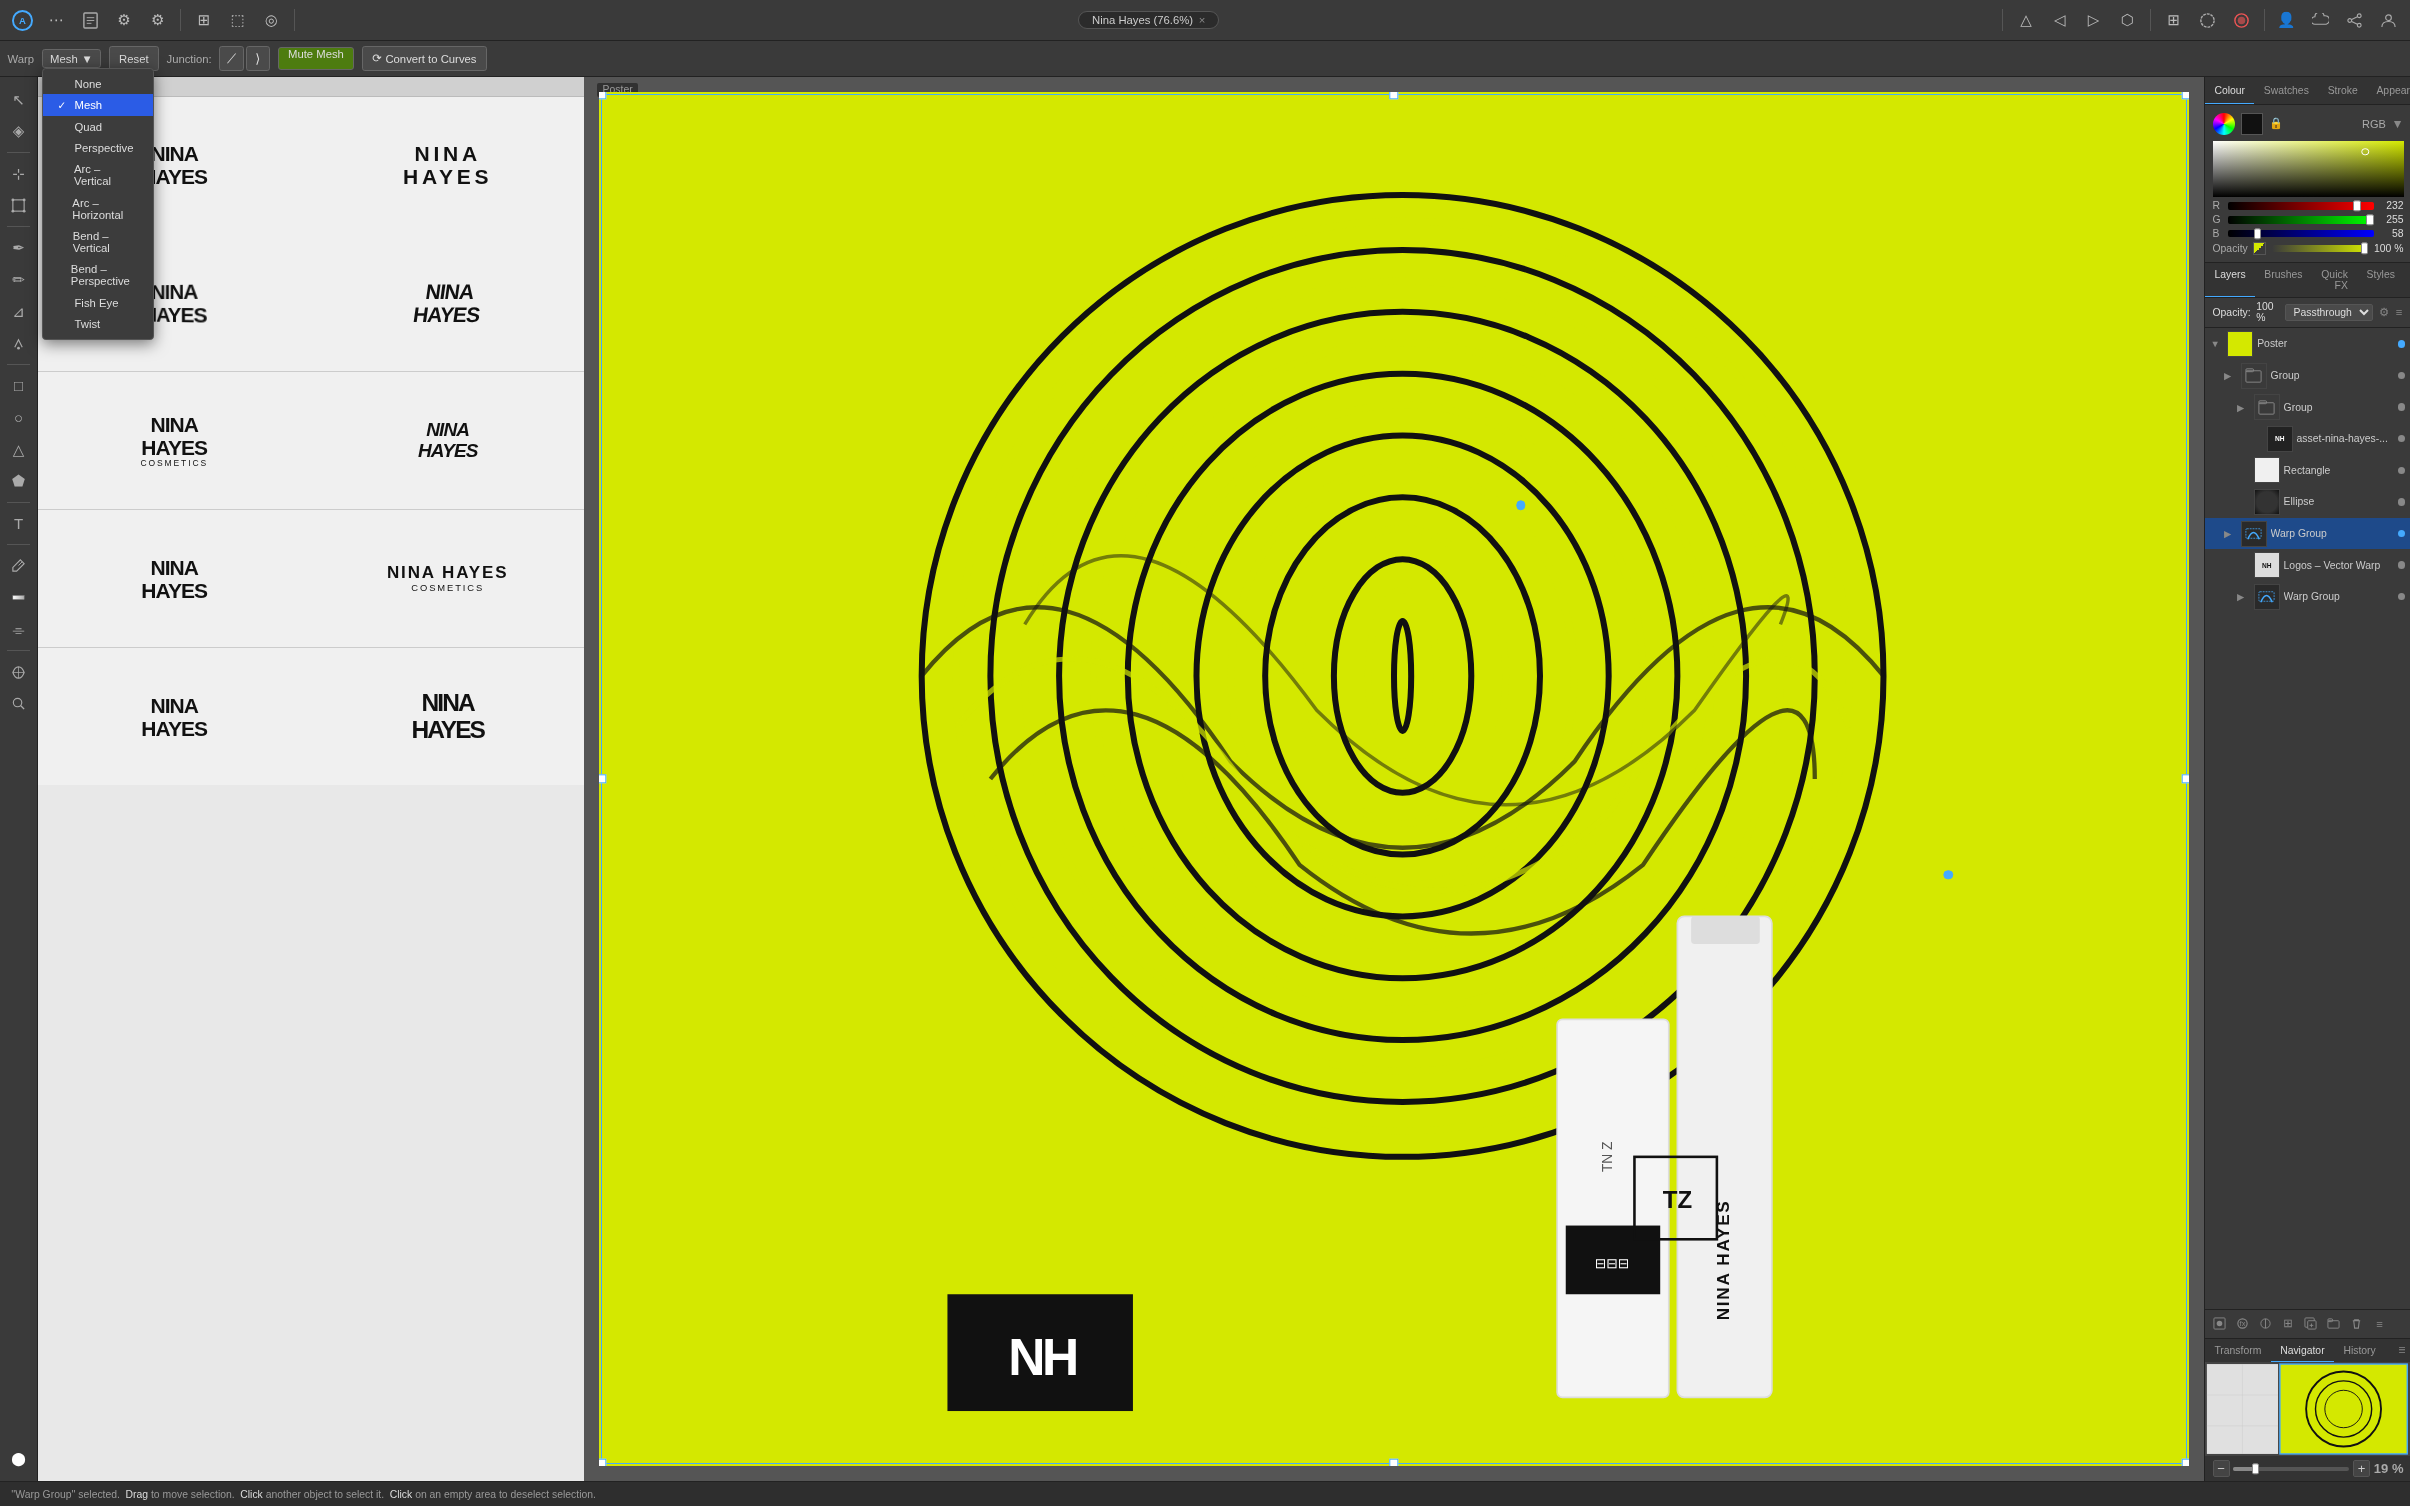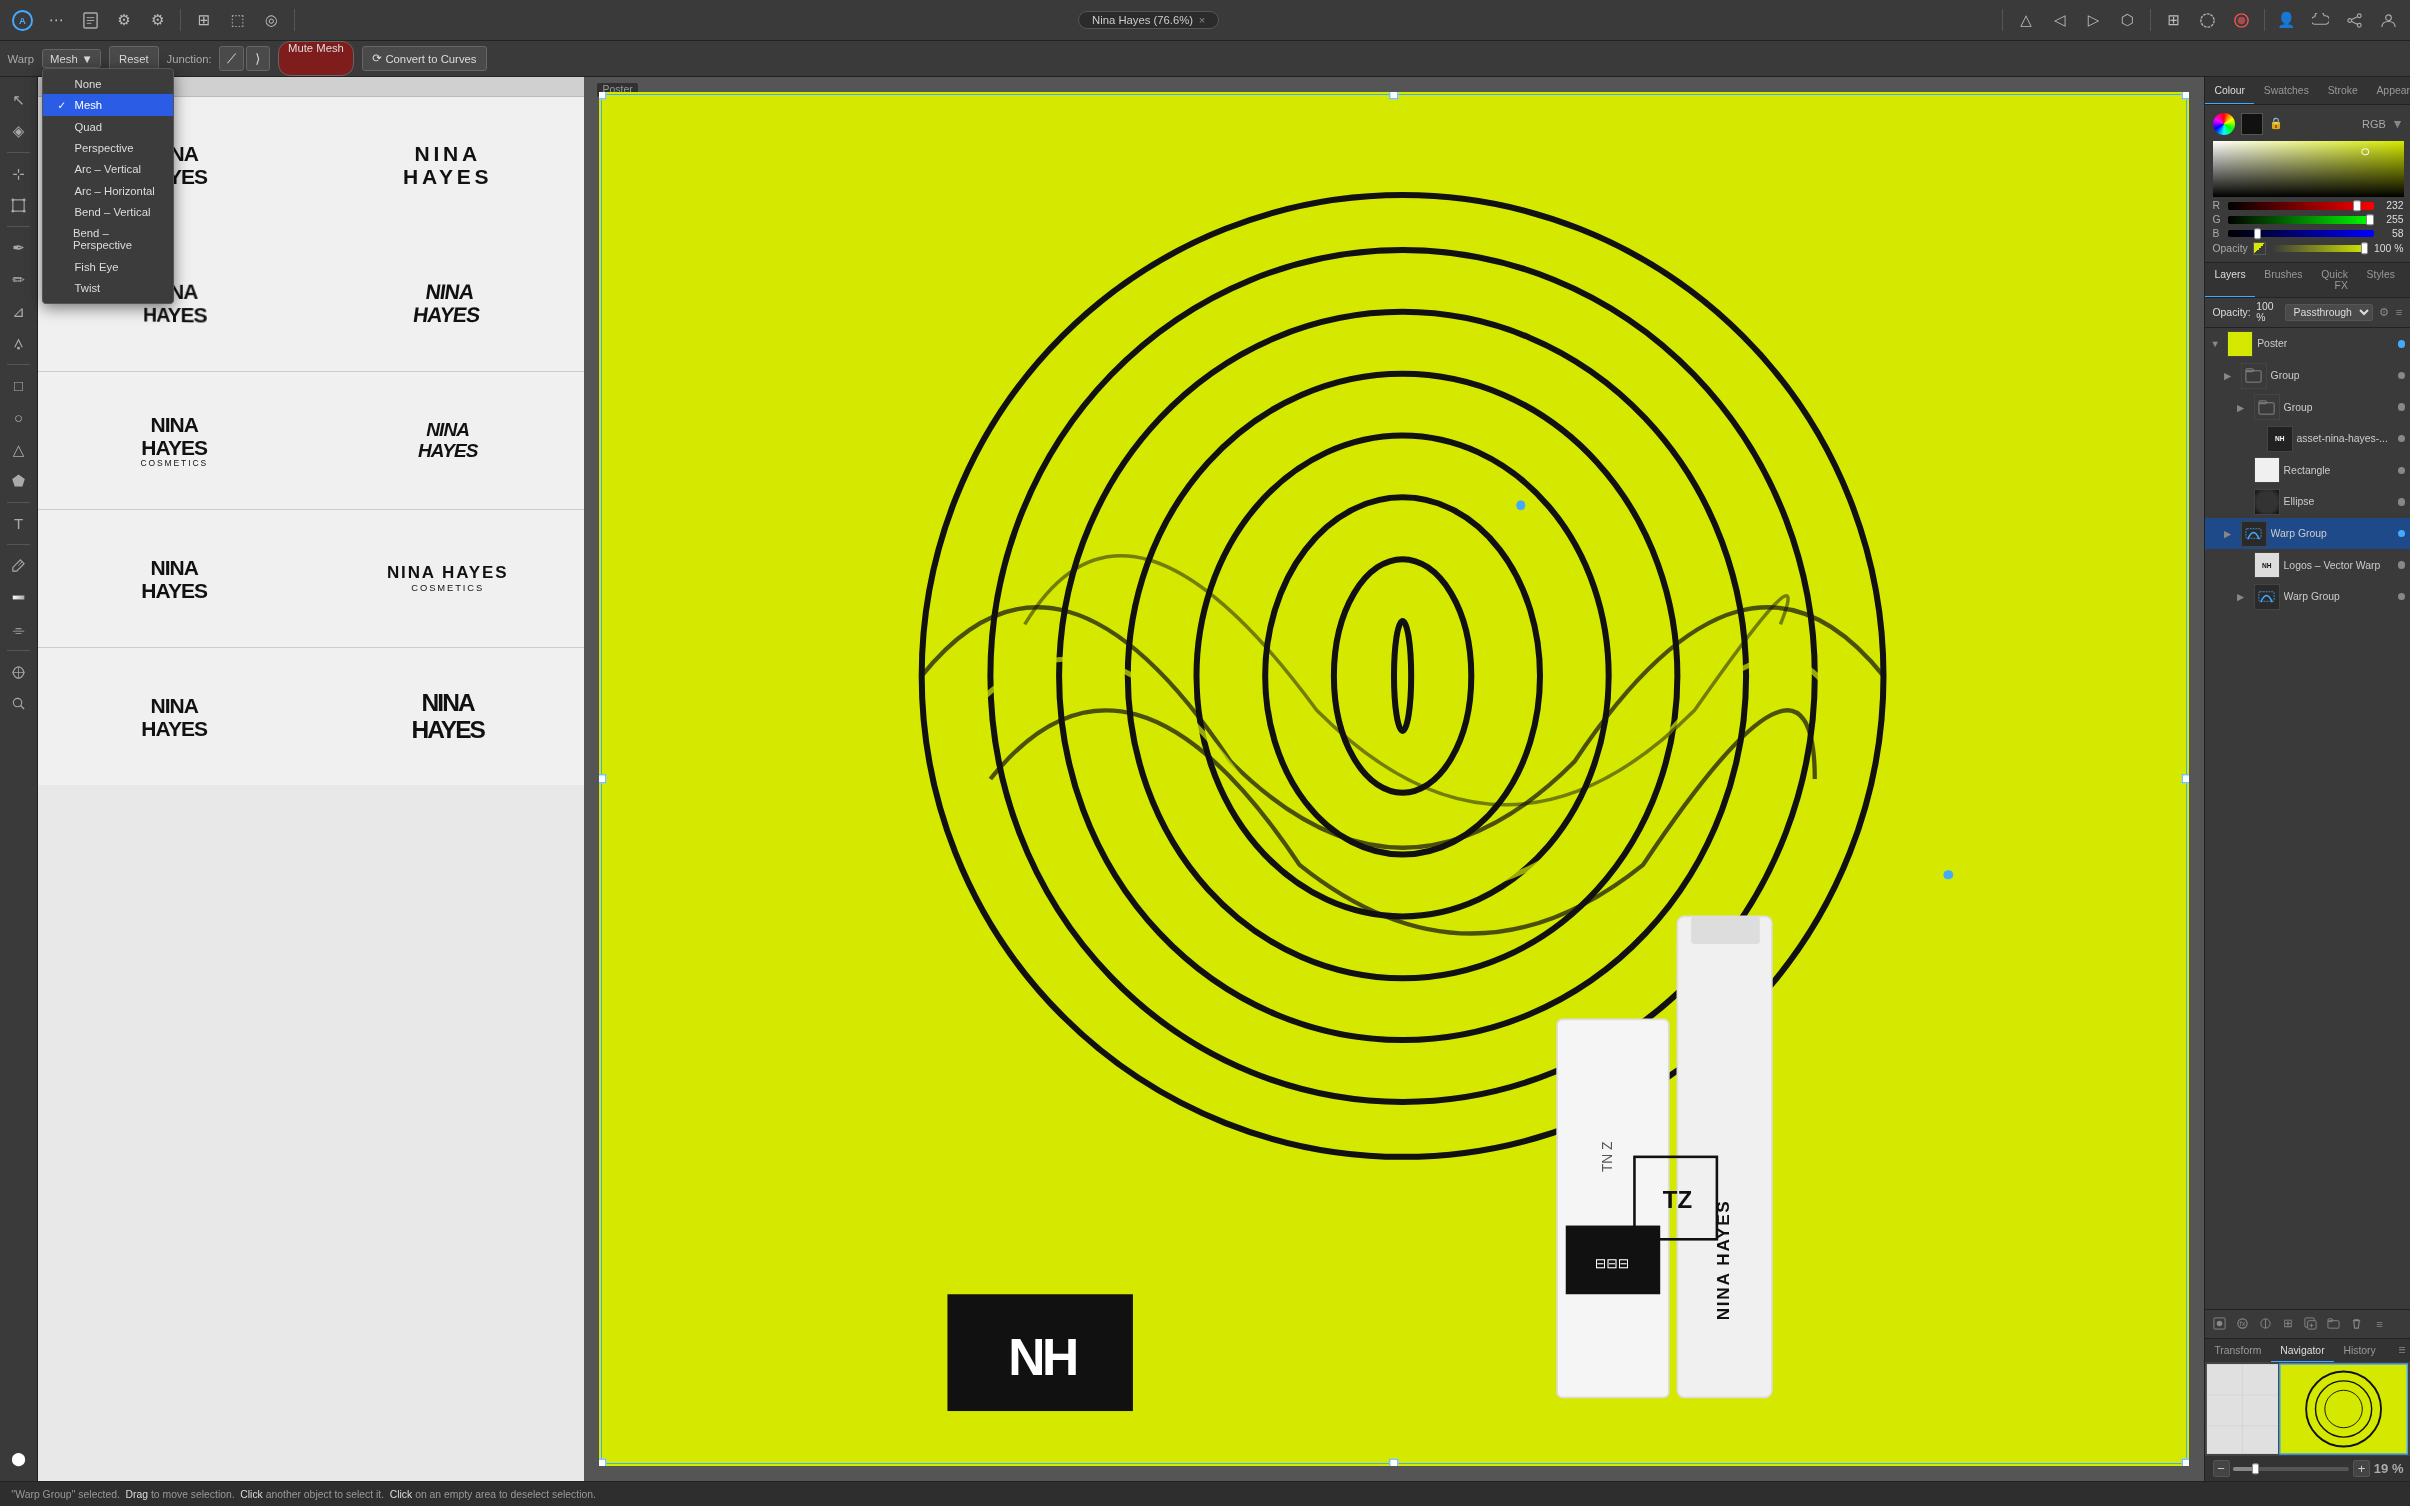--- a/index.html
+++ b/index.html
@@ -82,21 +82,21 @@
       cursor: pointer;
       position: relative;
     }
     .warp-dropdown-menu {
       position: absolute;
       top: 100%;
       left: 0;
       background: #3c3c3c;
       border: 0.9px solid #555;
       border-radius: 3.8px;
-      width: 132px;
+      width: 112px;
       z-index: 9999;
       box-shadow: 0 3.8px 15px rgba(0,0,0,0.5);
       padding: 3.8px 0;
     }
     .warp-menu-item {
       padding: 4.7px 15px;
       font-size: 11.3px;
       color: #ddd;
       cursor: pointer;
       display: flex;
@@ -130,25 +130,25 @@
       background: #4a4a4a;
       border: 0.9px solid #666;
       border-radius: 2.8px;
       display: flex; align-items: center; justify-content: center;
       cursor: pointer;
       font-size: 13px;
       color: #ddd;
     }
 
     .mute-btn {
-      height: 35px;
+      height: 23px;
       padding: 0 9.4px;
-      background: #7f1d1d;
+      background: #4d7c0f;
       border: 0.9px solid #666;
-      border-radius: 12px;
+      border-radius: 3px;
       color: #ddd;
       font-size: 11.3px;
       cursor: pointer;
     }
 
     .convert-btn {
       height: 24.5px;
       padding: 0 9.4px;
       background: #4a4a4a;
       border: 0.9px solid #666;

